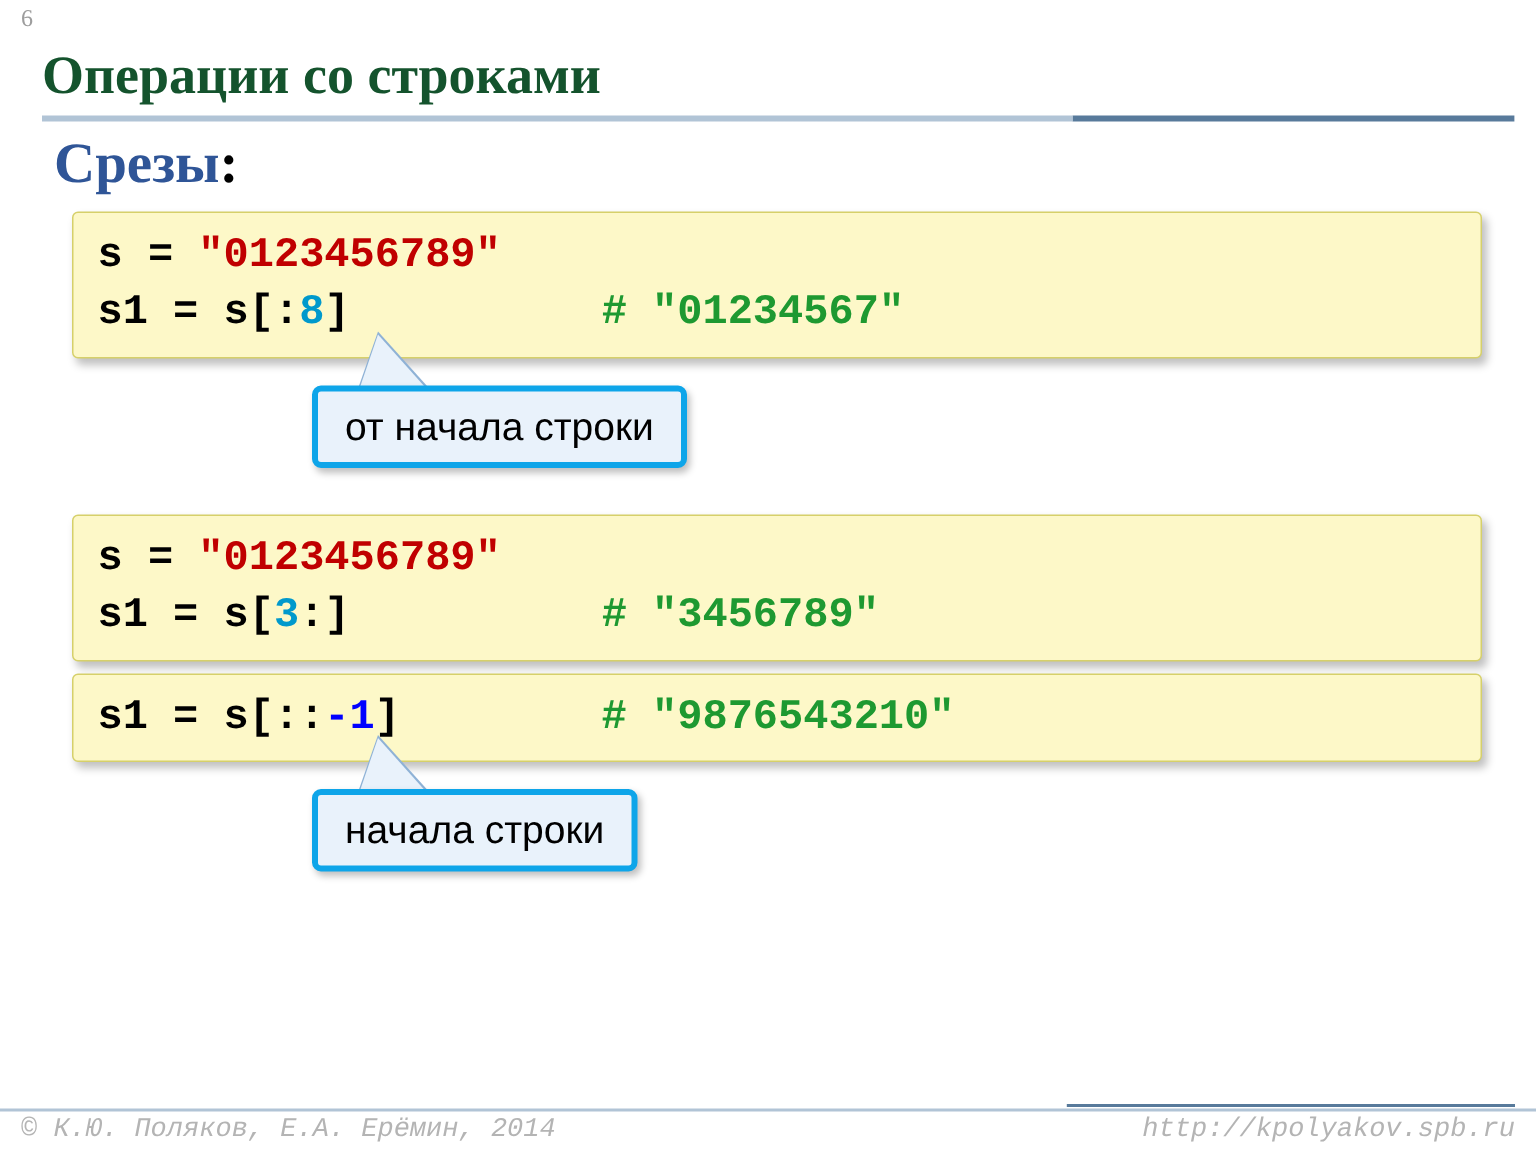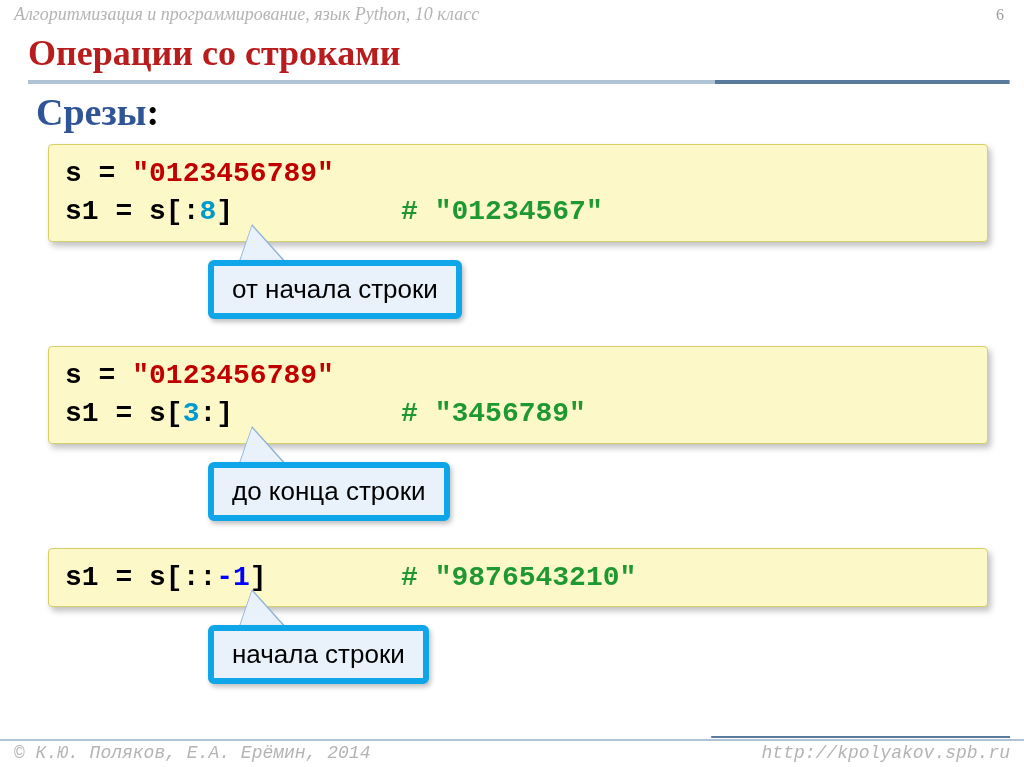--- a/index.html
+++ b/index.html
@@ -25,21 +25,21 @@
   .top-header .page-num {
     color: #9d9d9d;
     font-style: normal;
     font-size: 16px;
     padding-right: 6px;
   }
   .title-wrap {
     padding: 0 14px 0 28px;
   }
   .title {
-    color: #b91c1c;
+    color: #14532d;
     font-size: 36px;
     font-weight: bold;
     font-family: Georgia, serif;
     line-height: 1.15;
     margin: 6px 0 6px;
   }
   .title-underline {
     height: 4px;
     margin: 2px 14px 0 28px;
     background:
@@ -76,21 +76,21 @@
   .callout-wrap {
     position: relative;
     height: 72px;
     margin: 0 0 24px 0;
   }
   .callout {
     position: absolute;
     left: 160px;
     top: 10px;
     background: #e9f2fb;
-    border: 6px solid #0ea5e9;
+    border: 4px solid #0ea5e9;
     border-radius: 6px;
     box-shadow: 2px 3px 5px rgba(0,0,0,0.25);
     padding: 8px 18px;
     font-family: Arial, sans-serif;
     font-size: 26px;
     color: #000;
   }
   .tail {
     position: absolute;
     left: 190px;
@@ -128,21 +128,20 @@
     left:14px; right:14px; top:-5px;
     height:2px; background:#587a9b;
     transform: scaleX(0.3);
     transform-origin: right;
   }
 </style>
 </head>
 <body>
 
 <div class="top-header">
-  <span>Алгоритмизация и программирование, язык Python, 10 класс</span>
   <span class="page-num">6</span>
 </div>
 
 <div class="title-wrap">
   <div class="title">Операции со строками</div>
 </div>
 <div class="title-underline"></div>
 
 <div class="subhead">
   <span>Срезы</span><span class="subhead-colon">:</span>
@@ -152,24 +151,20 @@
 
   <div class="codebox"><span class="c1">s = </span><span class="str">"0123456789"</span>
 <span class="c1">s1 = s[</span><span class="c1">:</span><span class="num">8</span><span class="c1">]</span><span>          </span><span class="cmt"># "01234567"</span></div>
   <div class="callout-wrap">
     <div class="tail"></div>
     <div class="callout">от начала строки</div>
   </div>
 
   <div class="codebox"><span class="c1">s = </span><span class="str">"0123456789"</span>
 <span class="c1">s1 = s[</span><span class="num">3</span><span class="c1">:</span><span class="c1">]</span><span>          </span><span class="cmt"># "3456789"</span></div>
-  <div class="callout-wrap">
-    <div class="tail"></div>
-    <div class="callout">до конца строки</div>
-  </div>
 
   <div class="codebox"><span class="c1">s1 = s[</span><span class="c1">::</span><span class="neg">-1</span><span class="c1">]</span><span>        </span><span class="cmt"># "9876543210"</span></div>
   <div class="callout-wrap">
     <div class="tail"></div>
     <div class="callout">начала строки</div>
   </div>
 
 </div>
 
 <div class="footer">

